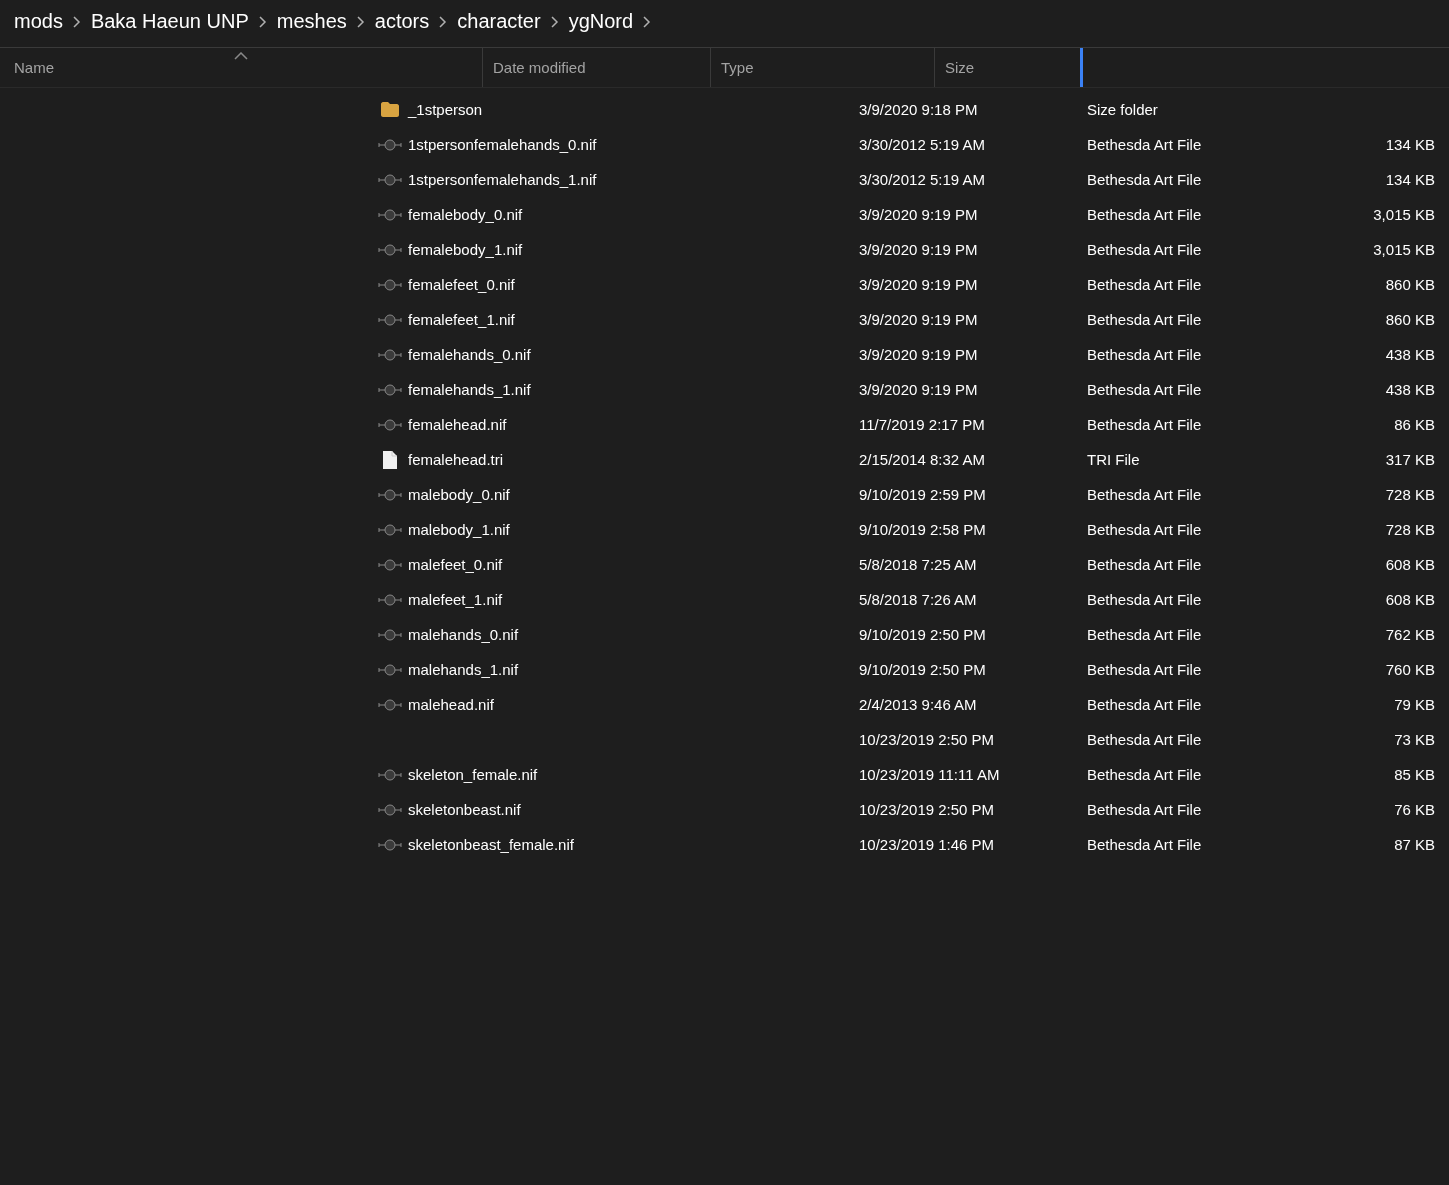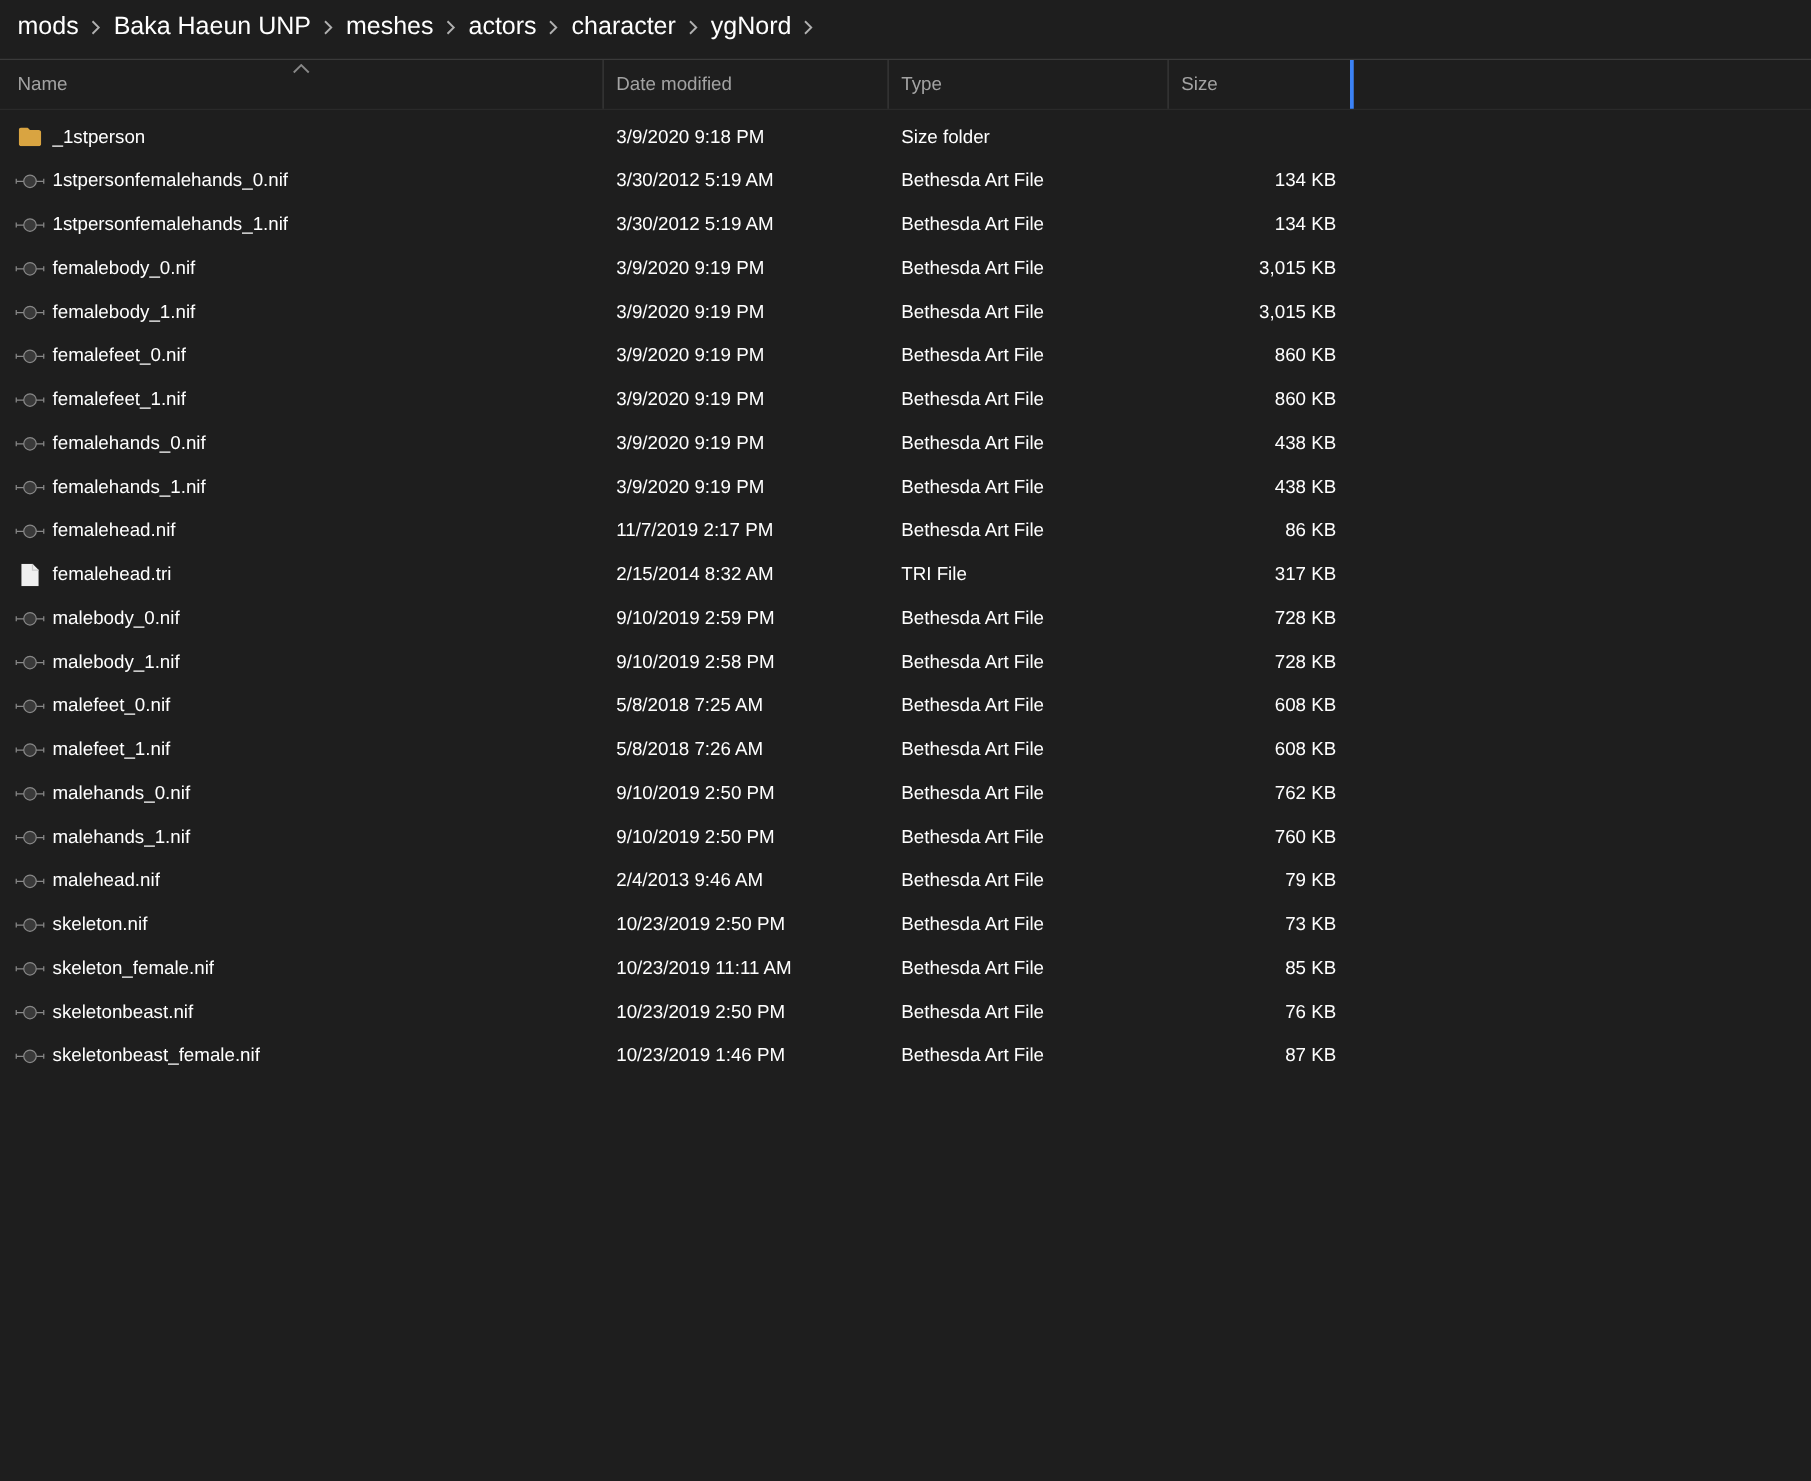--- a/index.html
+++ b/index.html
@@ -91,20 +91,21 @@
       height: 8px;
     }
     .file-list {
       padding-top: 4px;
     }
     .file-row {
       display: flex;
       align-items: center;
       height: 35px;
       padding: 0;
+      justify-content: flex-end;
     }
     .cell {
       color: #ffffff;
       font-size: 15px;
       white-space: nowrap;
       overflow: hidden;
       display: flex;
       align-items: center;
     }
     .cell.col-name {
@@ -463,30 +464,20 @@
             <path d="M2 5 L2 9 M24 5 L24 9" stroke="#888" stroke-width="1"></path>
           </svg>
         </span>
         <span>malehead.nif</span>
       </div>
       <div class="cell col-date">2/4/2013 9:46 AM</div>
       <div class="cell col-type">Bethesda Art File</div>
       <div class="cell col-size">79 KB</div>
     </div>
     <div class="file-row">
-      <div class="cell col-name">
-        <span class="icon nif-icon">
-          <svg viewBox="0 0 26 14">
-            <ellipse cx="13" cy="7" rx="5" ry="5" fill="#3a3a3a" stroke="#888" stroke-width="1"></ellipse>
-            <path d="M2 7 L8 7 M18 7 L24 7" stroke="#888" stroke-width="1"></path>
-            <path d="M2 5 L2 9 M24 5 L24 9" stroke="#888" stroke-width="1"></path>
-          </svg>
-        </span>
-        <span>skeleton.nif</span>
-      </div>
       <div class="cell col-date">10/23/2019 2:50 PM</div>
       <div class="cell col-type">Bethesda Art File</div>
       <div class="cell col-size">73 KB</div>
     </div>
     <div class="file-row">
       <div class="cell col-name">
         <span class="icon nif-icon">
           <svg viewBox="0 0 26 14">
             <ellipse cx="13" cy="7" rx="5" ry="5" fill="#3a3a3a" stroke="#888" stroke-width="1"></ellipse>
             <path d="M2 7 L8 7 M18 7 L24 7" stroke="#888" stroke-width="1"></path>

